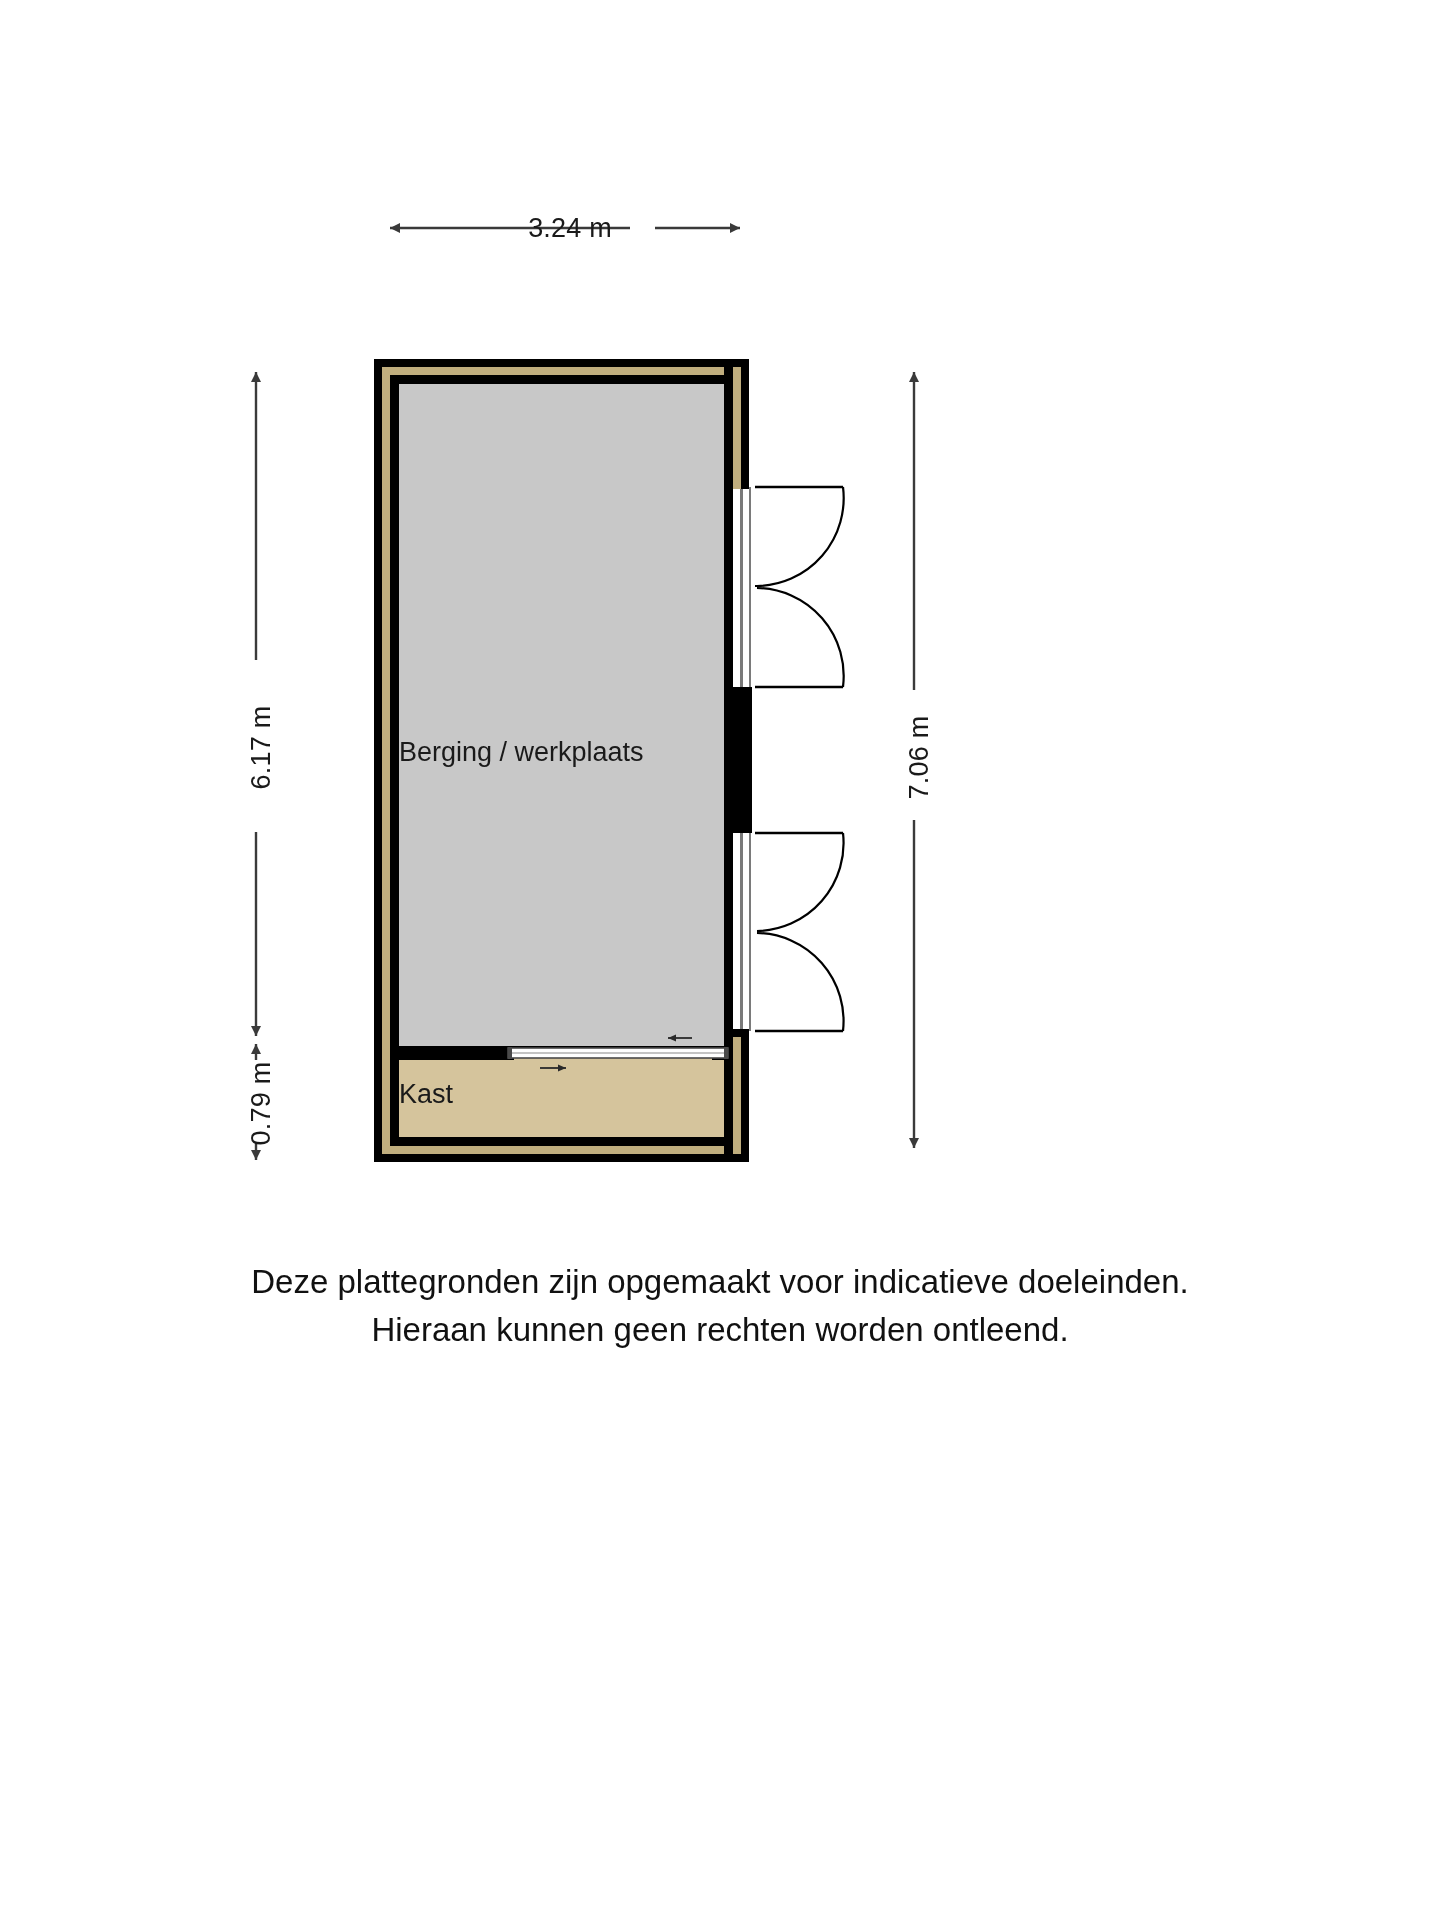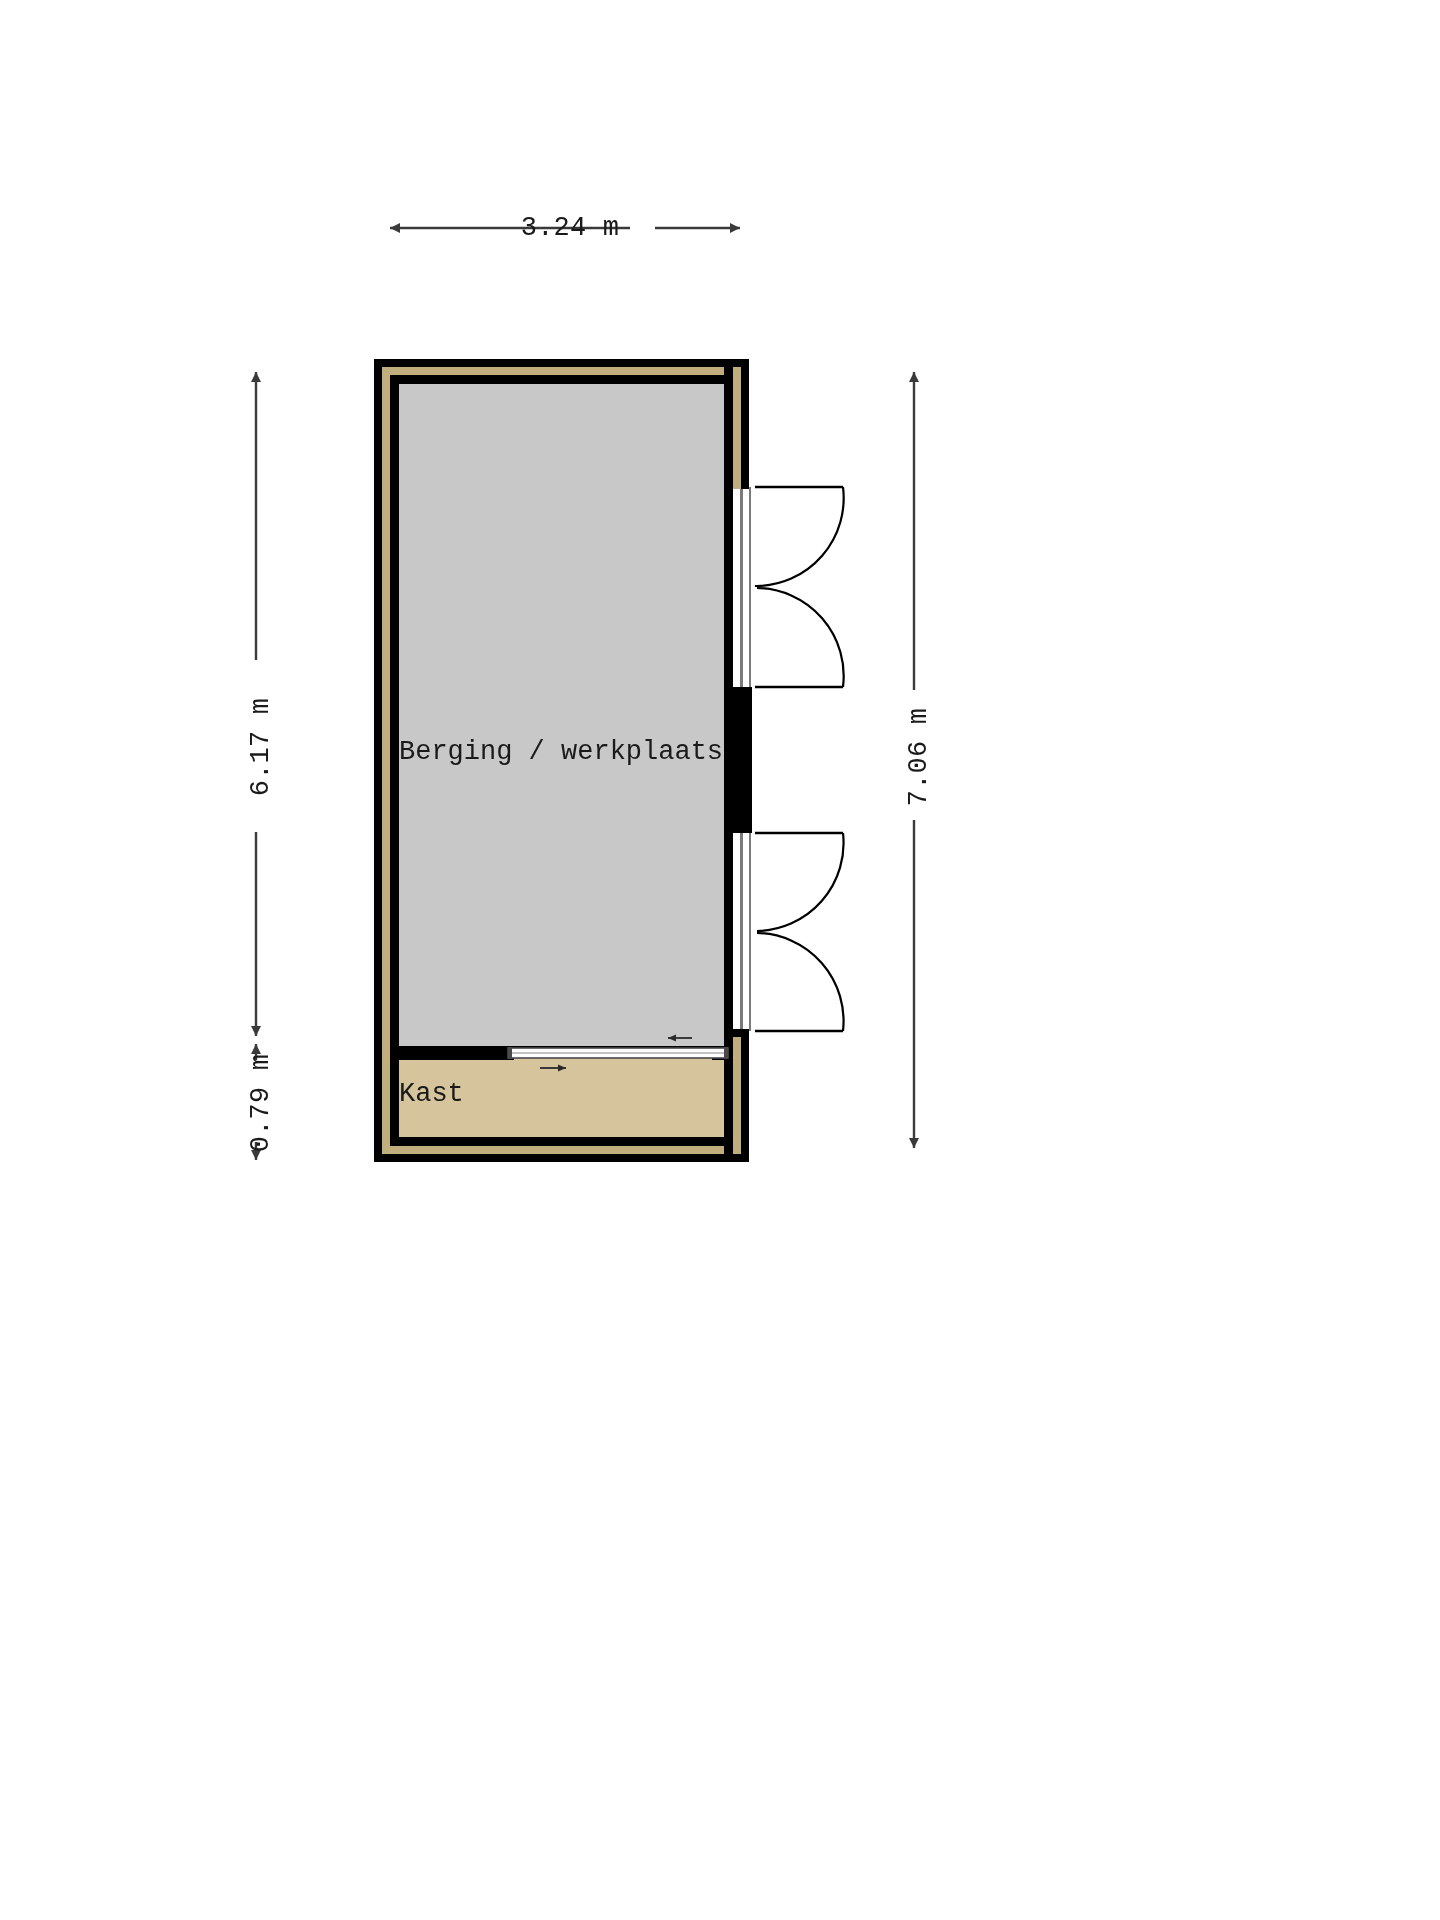--- a/index.html
+++ b/index.html
@@ -4,21 +4,21 @@
 <style>
   html,body{margin:0;padding:0;}
   body{
     width:1440px;height:1920px;
     background:#ffffff;
     font-family:"Liberation Sans","DejaVu Sans",sans-serif;
     color:#1a1a1a;
     overflow:hidden;
     position:relative;
   }
-  #stage{position:absolute;left:0;top:0;width:1440px;height:1920px;font-family:Liberation Mono, monospace;}
+  #stage{position:absolute;left:0;top:0;width:1440px;height:1920px;}
 
   
   .dimlabel{
     position:absolute;
     font-size:27px;
     color:#1a1a1a;
     white-space:nowrap;
     letter-spacing:0.2px;
   }
   .dim-top{ left:0; top:213px; width:1440px; text-align:center; }
@@ -150,14 +150,18 @@
   <div class="dimlabel dim-rot" style="left:206px;top:732px;width:110px;text-align:center;transform:rotate(-90deg);">6.17 m</div>
 
   <div class="dimlabel dim-rot" style="left:206px;top:1088px;width:110px;text-align:center;transform:rotate(-90deg);">0.79 m</div>
 
   <div class="dimlabel dim-rot" style="left:864px;top:742px;width:110px;text-align:center;transform:rotate(-90deg);">7.06 m</div>
 
   <div class="roomlabel" style="left:399px;top:737px;width:325px;">Berging / werkplaats</div>
 
   <div class="roomlabel" style="left:399px;top:1079px;width:294px;">Kast</div>
 
+  <div id="footer">
+    <div>Deze plattegronden zijn opgemaakt voor indicatieve doeleinden.</div>
+    <div>Hieraan kunnen geen rechten worden ontleend.</div>
+  </div>
 
 </div>
 
 </body></html>

